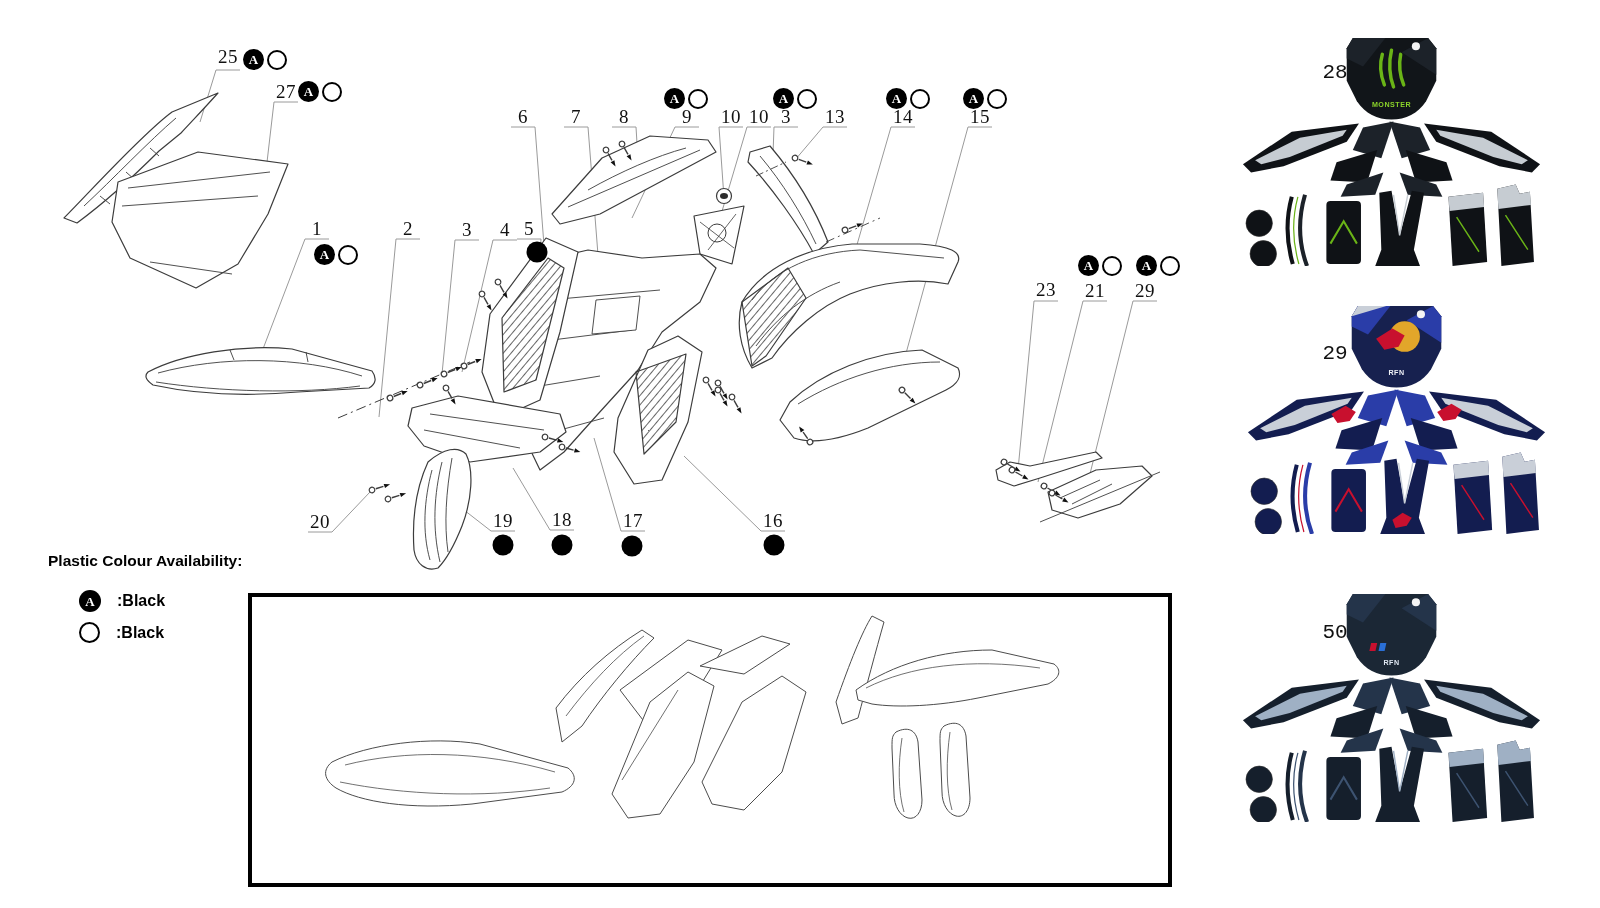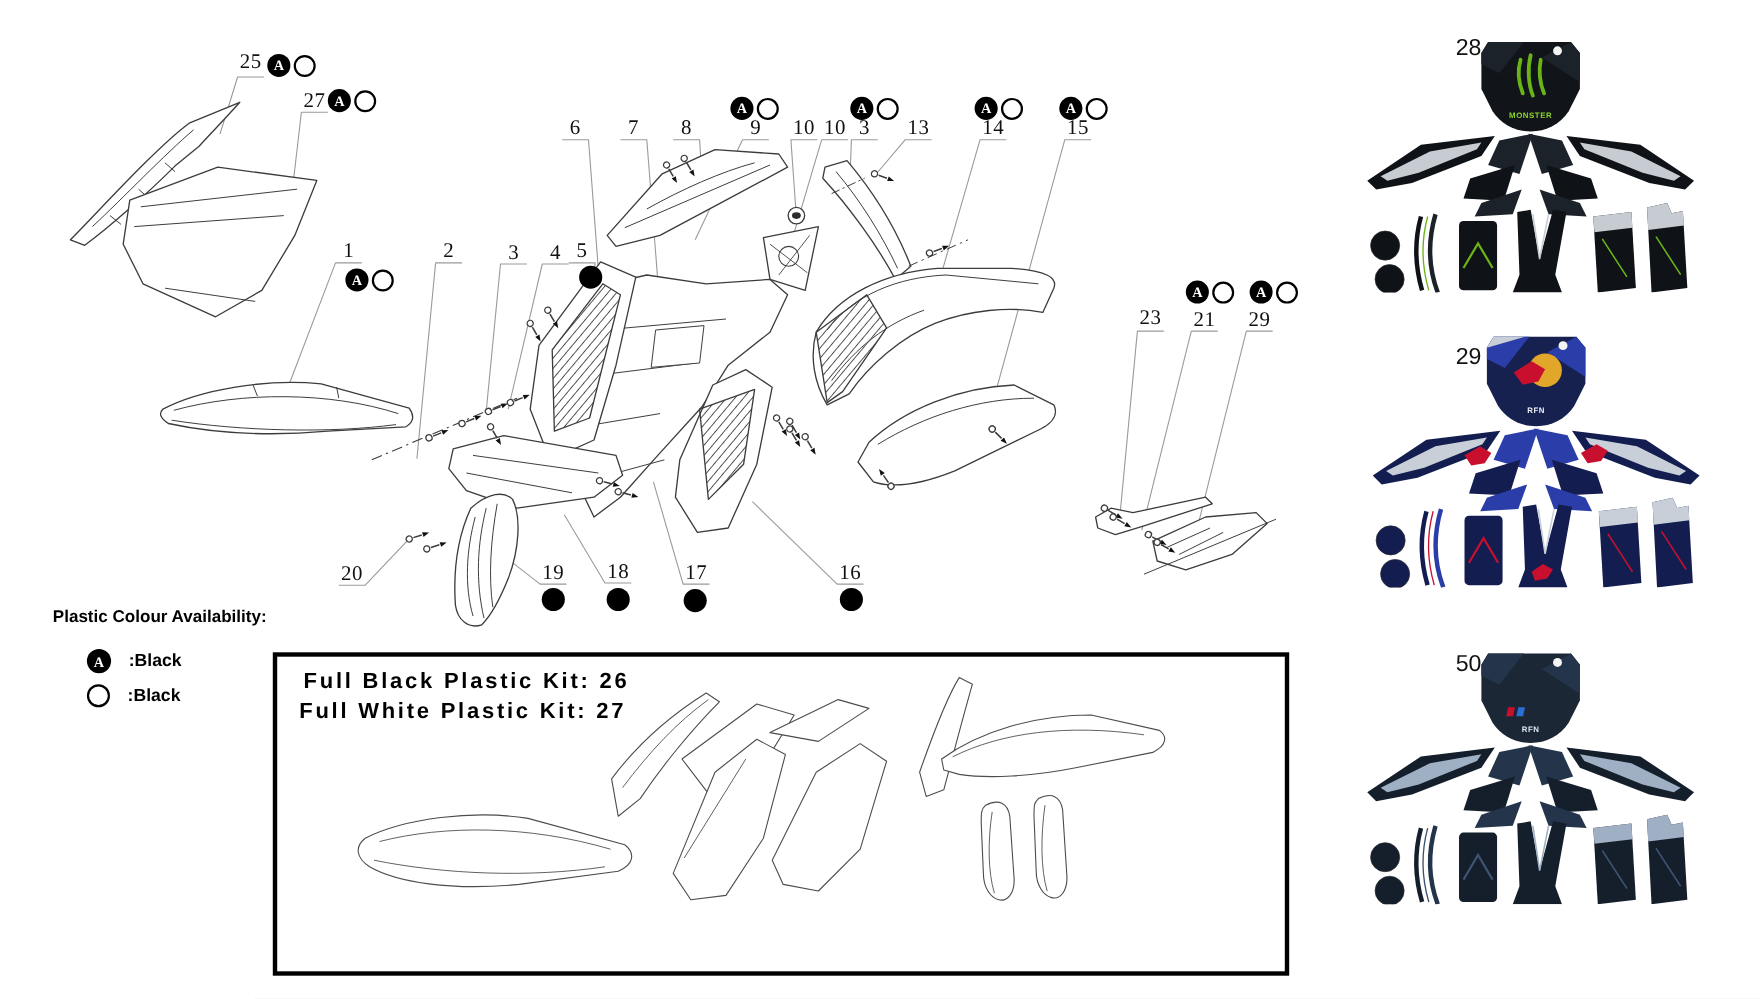--- a/index.html
+++ b/index.html
@@ -18,22 +18,22 @@
   .bdot{position:absolute;width:21px;height:21px;border-radius:50%;background:#000;
         transform:translate(-50%,-50%);}
   
   .legend-title{position:absolute;left:48px;top:552px;font-weight:800;font-size:15.5px;color:#000;}
   .legend-row{position:absolute;display:flex;align-items:center;gap:16px;}
   .legend-row .txt{font-weight:800;font-size:16px;color:#000;}
   
   .kit-box{position:absolute;left:248px;top:593px;width:916px;height:286px;border:4px solid #000;}
   .kit-line{position:absolute;font-weight:800;font-size:20px;color:#000;letter-spacing:2.5px;white-space:nowrap;}
   
-  .kit-num{position:absolute;transform:translate(-50%,-50%);font-family:Liberation Sans, sans-serif;
-           font-size:21px;color:#111;}
+  .kit-num{position:absolute;transform:translate(-50%,-50%);font-family:Liberation Mono, monospace;
+           font-size:21px;color:#111;margin-top:28px;}
   .kit-art{position:absolute;width:307px;height:232px;}
   .kit-logo-text{font-family:"Liberation Sans",sans-serif;font-weight:bold;font-size:7px;
                  letter-spacing:.5px;text-anchor:middle;fill:var(--logo);}
   .kit28{--p1:#0f1216;--p2:#1c2229;--acc:#6ab417;--sil:#c6ccd2;--sun:transparent;--logo:#8bd32a;--plate:#111519;}
   .kit29{--p1:#131d50;--p2:#2a3da8;--acc:#c8102e;--sil:#c9cfd8;--sun:#e2a62a;--logo:#eef0f6;--plate:#17214f;}
   .kit30{--p1:#151f2c;--p2:#24344a;--acc:#3d5371;--sil:#9fb0c4;--sun:transparent;--logo:#dfe7f2;--plate:#1b2735;}
   .lineart path,.lineart polyline,.lineart line,.lineart circle,.lineart ellipse
    {vector-effect:non-scaling-stroke;}
 </style>
 </head>
@@ -296,22 +296,20 @@
   <div class="legend-row" style="left:79px;top:590px">
     <span class="cA" style="width:22px;height:22px">A</span>
     <span class="txt">:Black</span>
   </div>
   <div class="legend-row" style="left:79px;top:622px">
     <span class="cW" style="width:17px;height:17px"></span>
     <span class="txt">:Black</span>
   </div>
 
   <div class="kit-box"></div>
-  <div class="kit-line" style="left:276px;top:608px">Full Black Plastic Kit: 26</div>
-  <div class="kit-line" style="left:272px;top:636px">Full White Plastic Kit: 27</div>
 
   <svg width="0" height="0" style="position:absolute">
     <defs>
       <g id="kitbase">
 
         <path d="M112,4 L186,4 L194,14 L194,46 L184,66 C176,78 164,84 150,84 C136,84 124,78 116,66 L106,46 L106,14 Z" fill="var(--plate)"></path>
         <path d="M112,4 L144,4 L122,32 L106,24 L106,14 Z" fill="var(--p2)"></path>
         <path d="M186,4 L194,14 L194,40 L160,18 Z" fill="var(--p2)"></path>
         <circle cx="174" cy="12" r="4" fill="#f4f4f4"></circle>
 

